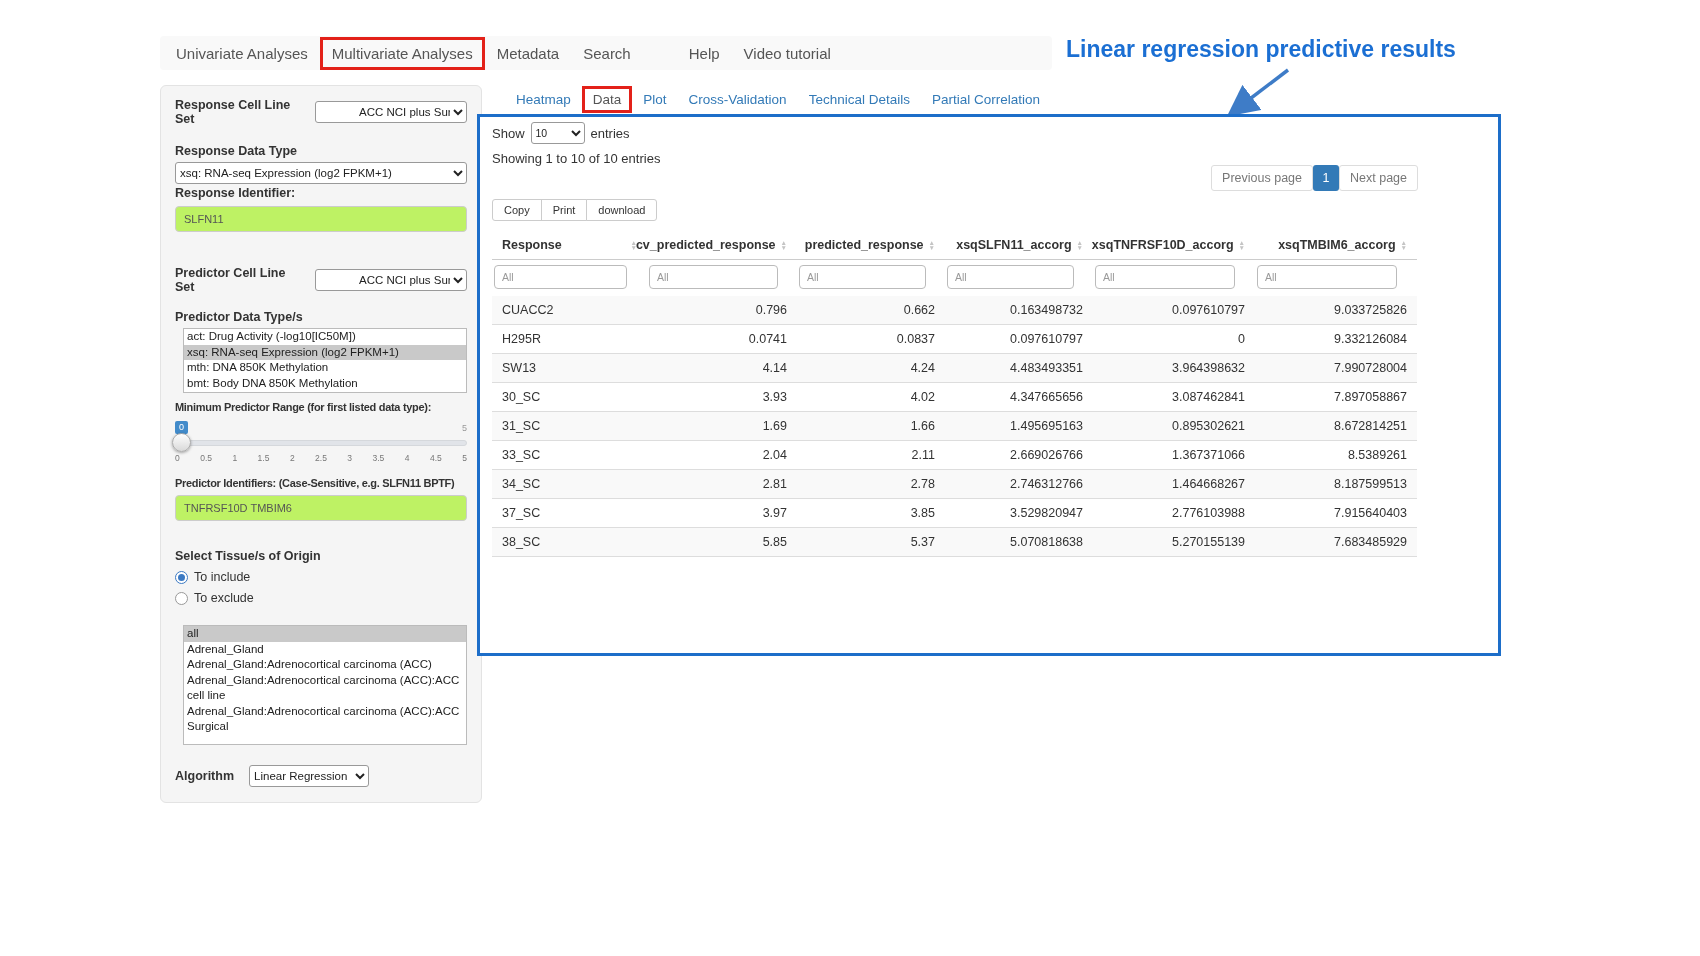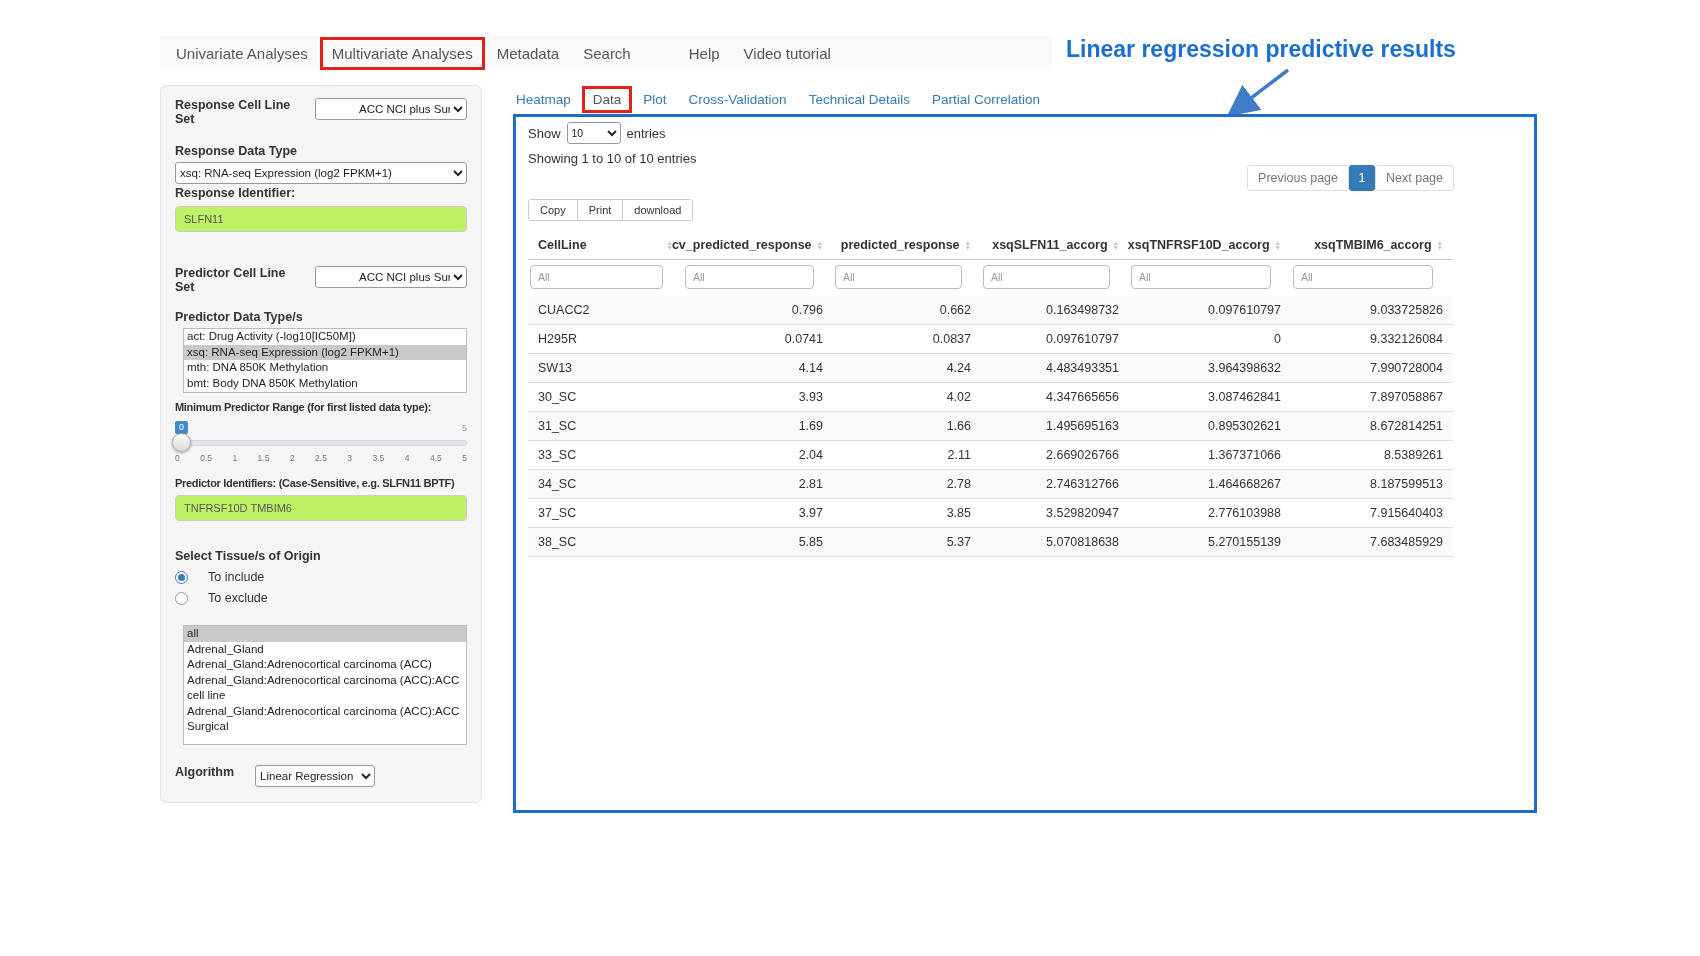--- a/index.html
+++ b/index.html
@@ -33,21 +33,21 @@
 
   
   .sidebar {
     position:absolute; left:160px; top:85px; width:322px; height:718px;
     background:#f5f5f5; border:1px solid #e3e3e3; border-radius:6px;
     padding:12px 14px; font-size:12.5px; overflow:hidden;
   }
   .lbl { font-weight:bold; color:#333; font-size:12.5px; display:block; }
   .lbl.small { font-size:11px; letter-spacing:-0.3px; }
   .lbl.nowrap { white-space:nowrap; overflow:visible; }
-  .inline-row { display:flex; gap:21px; }
+  .inline-row { display:flex; align-items:center; gap:15px; }
   .inline-row .lbl { display:inline; }
   select {
     font-family:inherit; font-size:11.5px; color:#222; background:#fff;
     border:1px solid #999; border-radius:3px; height:22px;
   }
   .w150 { width:152px;padding-left:39px; } .wfull { width:100%; }
   .mt2{margin-top:2px} .mt4{margin-top:4px} .mt6{margin-top:6px} .mt8{margin-top:8px} .mt16{margin-top:16px} .mt18{margin-top:18px} .mt20{margin-top:20px}
   .mt26{margin-top:34px} .mt28{margin-top:28px}
   .text-input {
     width:100%; height:26px; border:1px solid #ccc; border-radius:4px;
@@ -68,34 +68,34 @@
   .slider .maxlab { position:absolute; right:0; top:2px; font-size:9px; color:#999; }
   .slider .track { position:absolute; left:0; right:0; top:19px; height:6px; background:#e1e4e9; border-radius:3px; border:1px solid #d5d8dc; }
   .slider .handle {
     position:absolute; left:-3px; top:12px; width:19px; height:19px; border-radius:50%;
     background:linear-gradient(#fefefe,#d9d9d9); border:1px solid #aaa;
     box-shadow:0 1px 3px rgba(0,0,0,0.35); cursor:pointer;
   }
   .slider .ticks { position:absolute; left:0; right:0; top:32px; display:flex; justify-content:space-between; font-size:8.5px; color:#777; }
 
   
-  .radio-row { display:flex; align-items:center; gap:20px; margin-top:7px; font-size:12.5px; color:#333; cursor:pointer; }
+  .radio-row { display:flex; align-items:center; gap:6px; margin-top:7px; font-size:12.5px; color:#333; cursor:pointer; }
   .radio-dot { width:13px; height:13px; border:1px solid #999; border-radius:50%; background:#fff; position:relative; flex:none; }
   .radio-dot.on { border-color:#3b79c3; }
   .radio-dot.on::after { content:""; position:absolute; inset:2px; background:#3b79c3; border-radius:50%; }
 
   
   .tabs { position:absolute; left:505px; top:86px; display:flex; align-items:center; font-size:13.5px; }
   .tab { color:#337ab7; padding:3px 8px; border:3px solid transparent; cursor:pointer; white-space:nowrap; }
   .tab.active { color:#555; }
   .tab.red-box { border-color:#e32119; }
 
   
   .main-box {
-    position:absolute; left:513px; top:114px; width:1024px; height:699px;
+    position:absolute; left:477px; top:114px; width:1024px; height:542px;
     border:3px solid #1d6ec9; background:#fff;
   }
   .show-row { position:absolute; left:12px; top:5px; display:flex; align-items:center; gap:6px; font-size:13px; color:#333; }
   .show-row select { width:54px; font-size:10.5px; }
   .info-text { position:absolute; left:12px; top:34px; font-size:13px; color:#333; }
   .pagination { position:absolute; right:80px; top:48px; display:flex; align-items:center; font-size:12.5px; }
   .page-btn { color:#777; padding:5px 10px; border:1px solid #ddd; border-radius:3px; background:#fff; cursor:pointer; }
   .page-num { background:#337ab7; color:#fff; min-width:26px; height:26px; display:flex; align-items:center; justify-content:center; border-radius:3px; cursor:pointer; }
   .btn-group { position:absolute; left:12px; top:82px; display:flex; }
   .dt-btn {
@@ -275,21 +275,21 @@
       <button class="dt-btn">Copy</button>
       <button class="dt-btn">Print</button>
       <button class="dt-btn">download</button>
     </div>
 
   <table class="data-table">
     <thead>
       <tr class="header-row">
           <th style="width: 155px;">
             <div class="th-inner first">
-              <span>CellLine</span>
+              <span>Response</span>
               <span class="sort-icons">
                 <i>▲</i>
                 <i>▼</i>
               </span>
             </div>
           </th>
           <th style="width: 150px;">
             <div class="th-inner">
               <span>cv_predicted_response</span>
               <span class="sort-icons">

